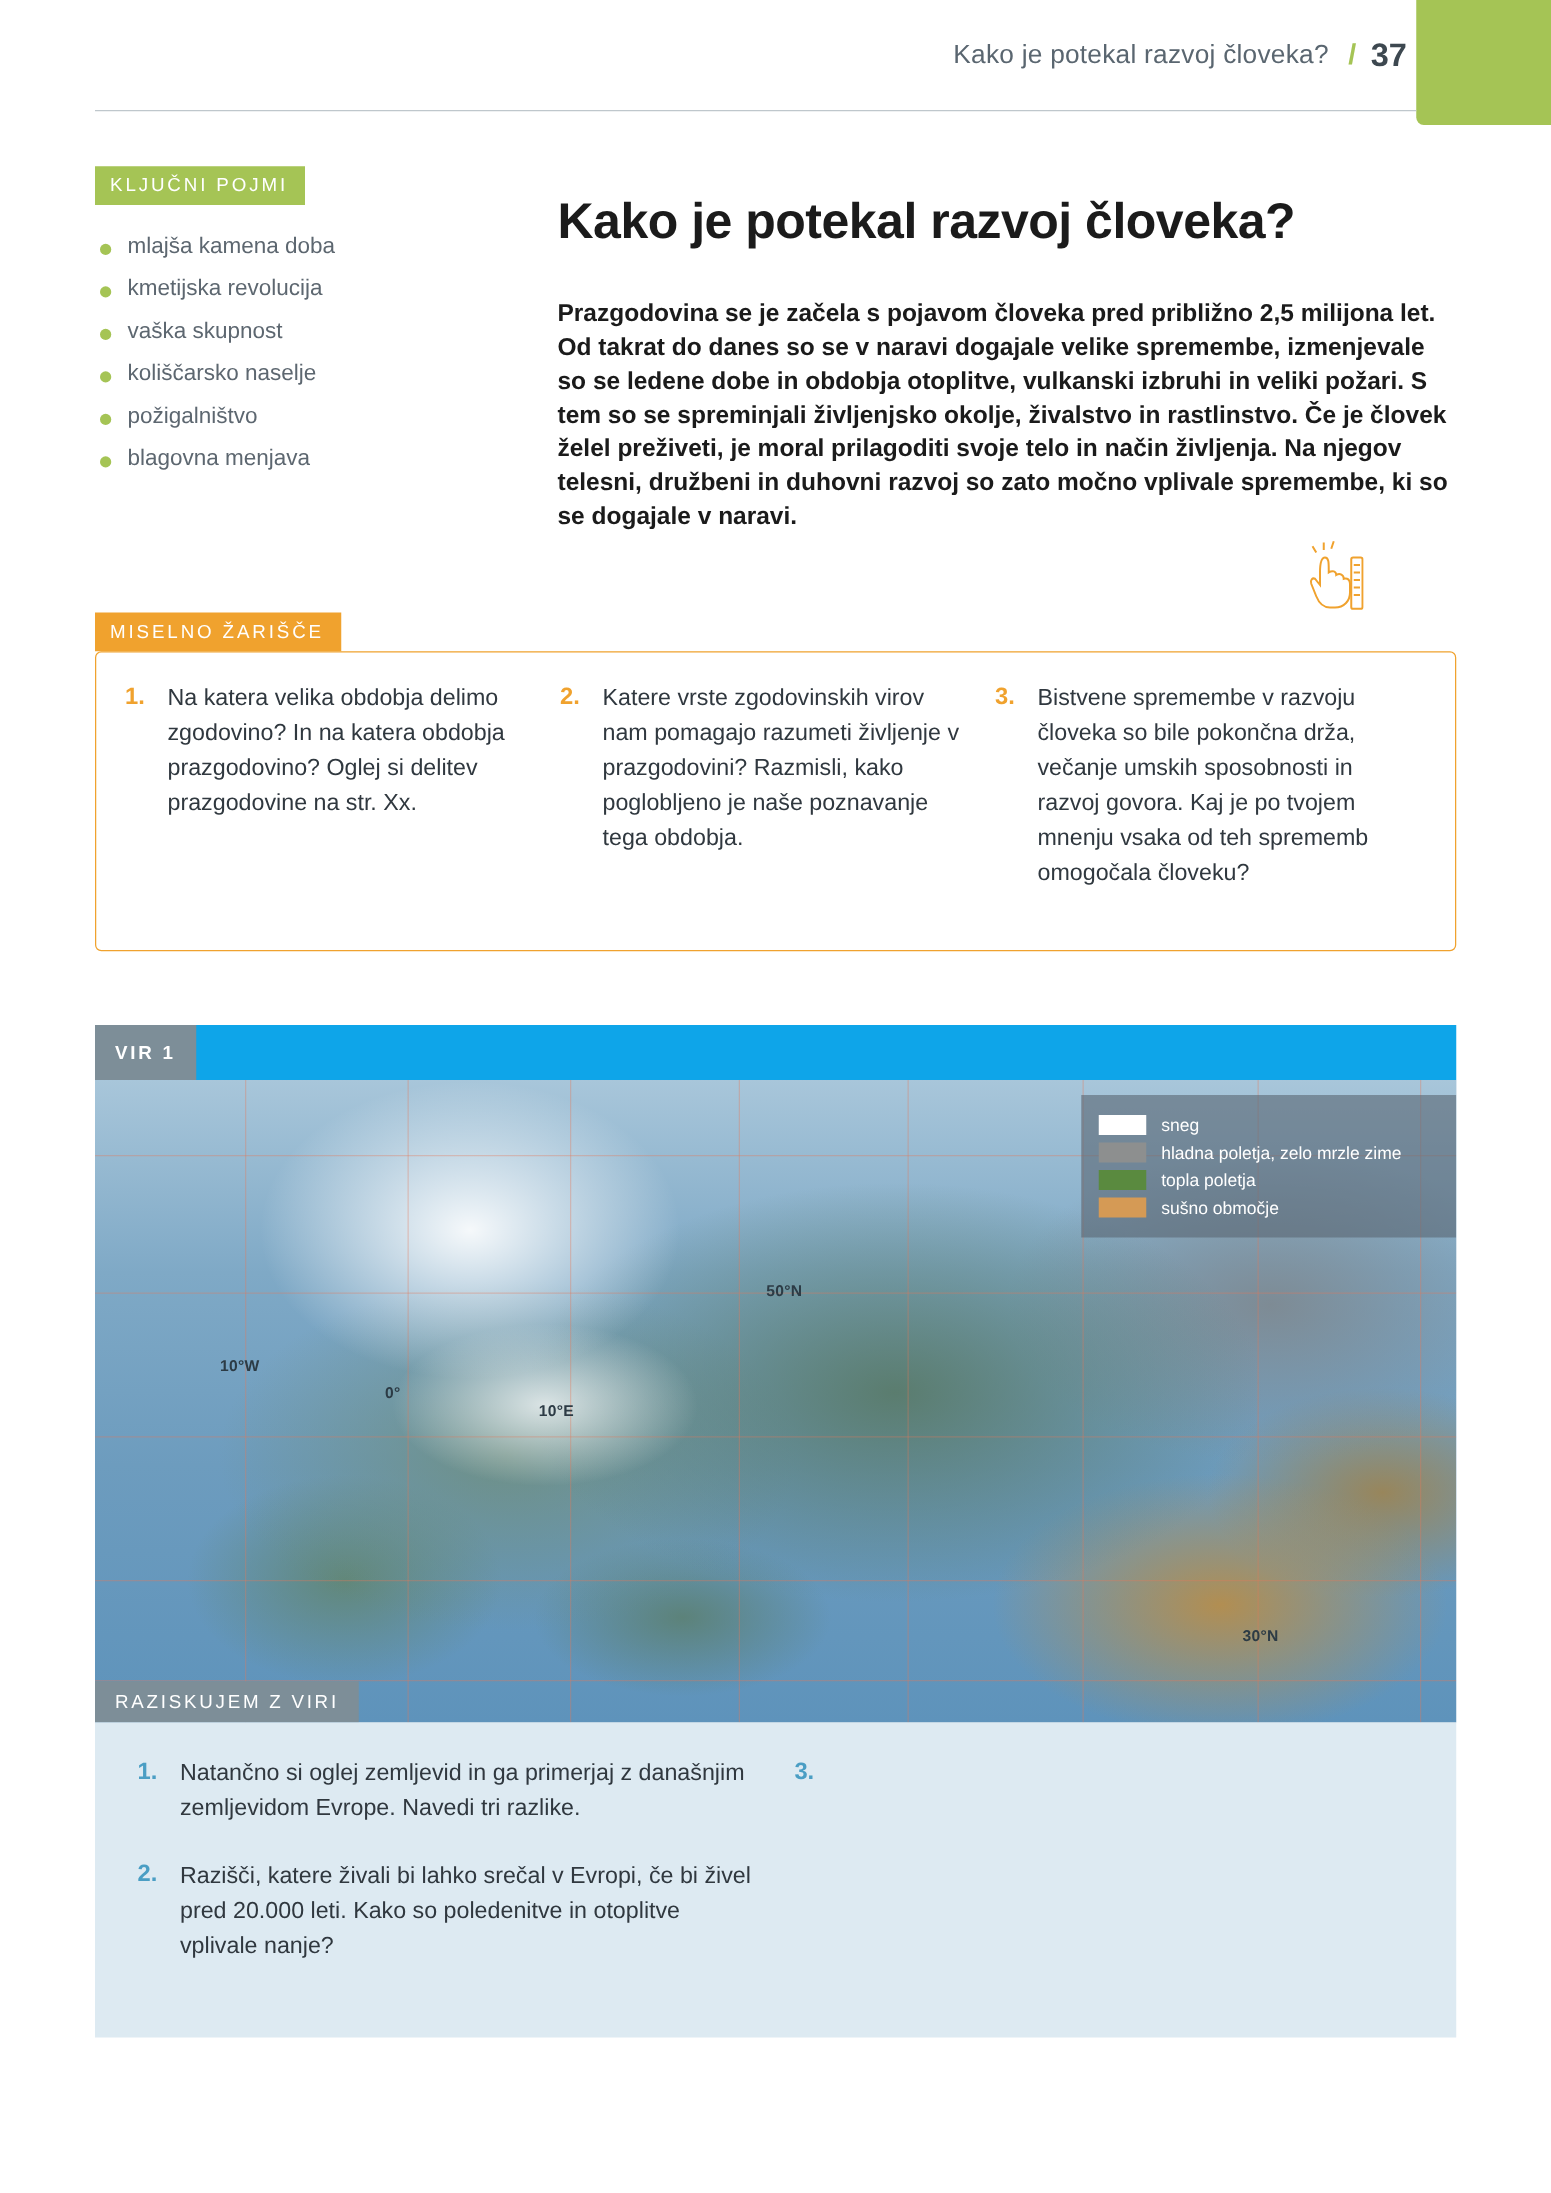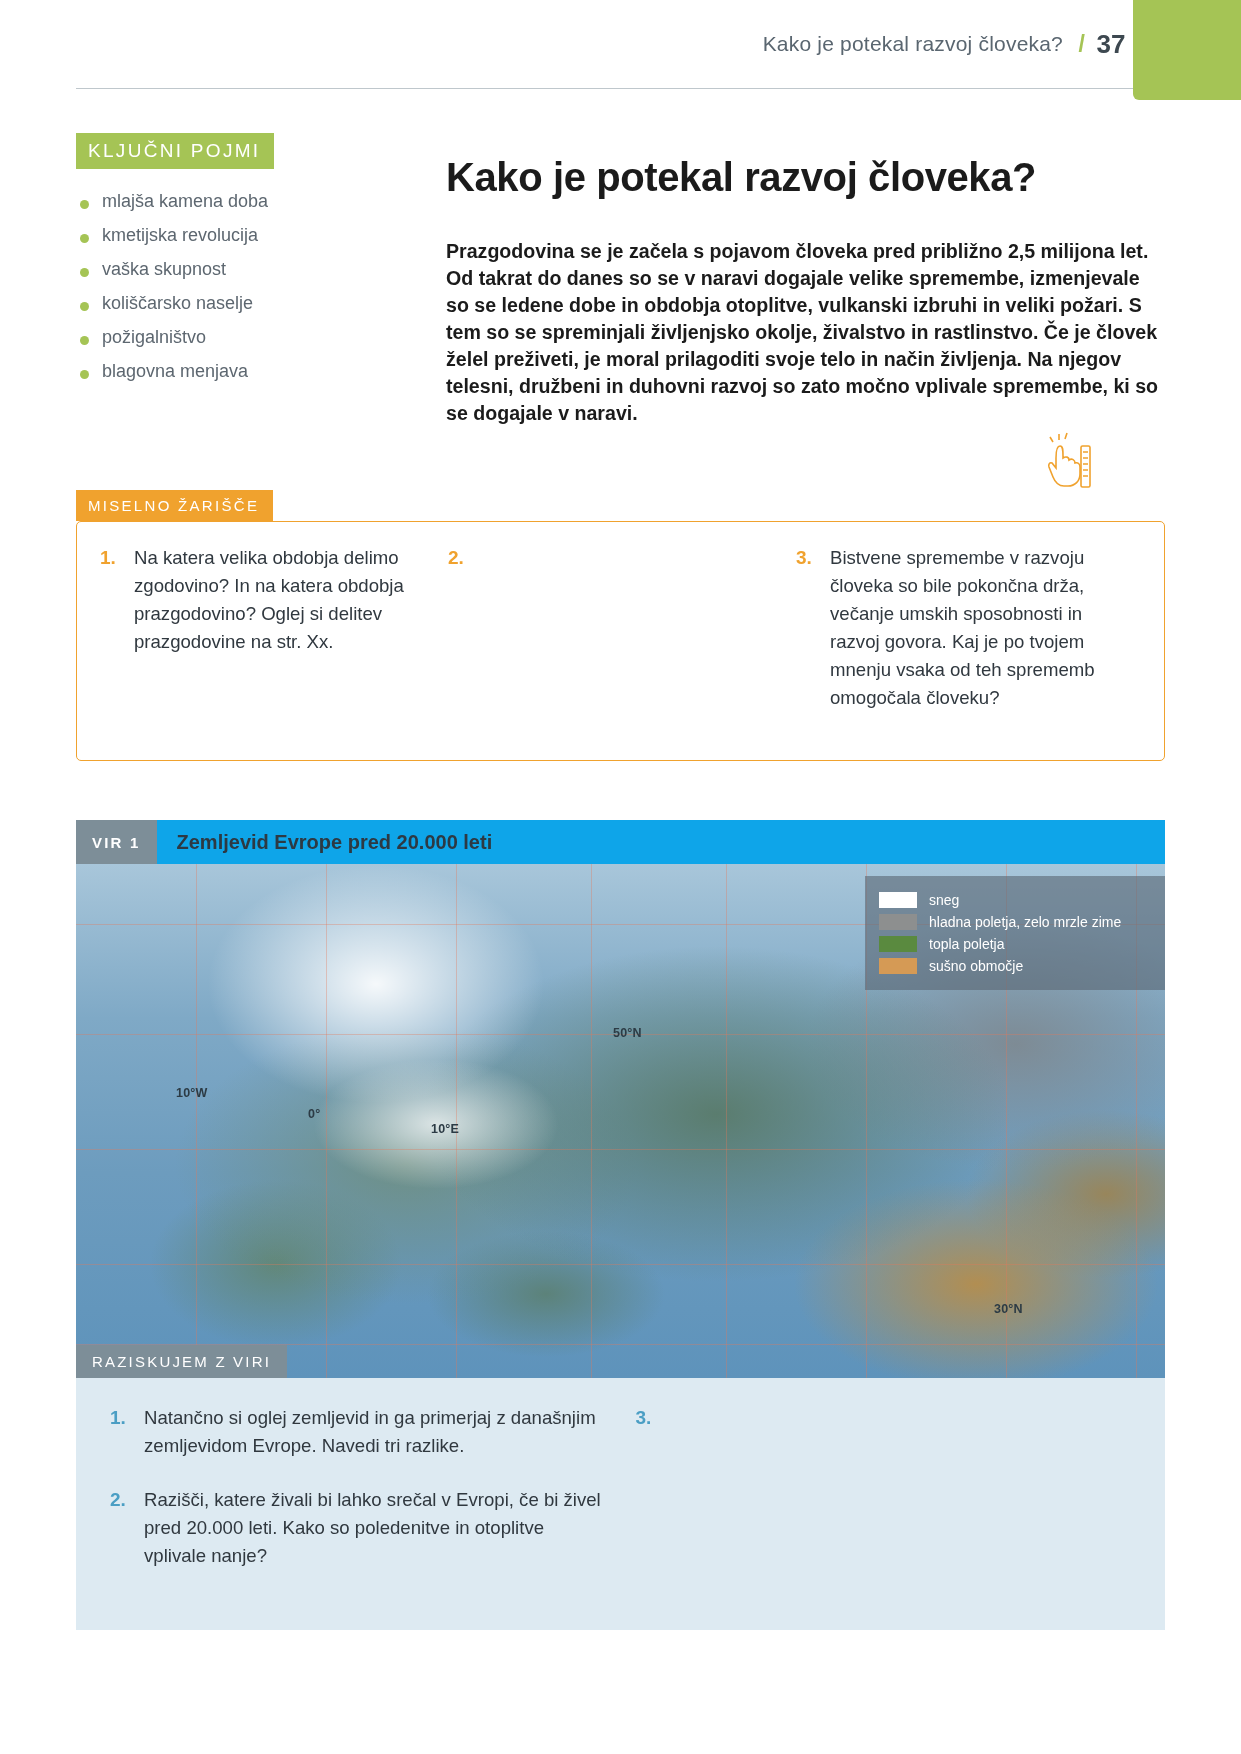--- a/index.html
+++ b/index.html
@@ -65,21 +65,21 @@
   
   .keyterms {
     position: absolute;
     left: 76px; top: 133px;
     width: 290px;
   }
   .keyterms-badge {
     display: inline-block;
     background: #a5c455;
     color: #ffffff;
-    font-size: 19px;
+    font-size: 15px;
     letter-spacing: 2.3px;
     padding: 7px 14px 7px 12px;
     font-weight: normal;
   }
   .keyterms ul {
     list-style: none;
     margin: 22px 0 0 0;
     padding: 0;
   }
   .keyterms li {
@@ -350,33 +350,33 @@
     </svg>
   </div>
 
   <div class="focus-cols">
     <div class="focus-item">
       <span class="focus-num">1.</span>
       <span>Na katera velika obdobja delimo zgodovino? In na katera obdobja prazgodovino? Oglej si delitev prazgodovine na str. Xx.</span>
     </div>
     <div class="focus-item">
       <span class="focus-num">2.</span>
+      <span>Katere vrste zgodovinskih virov nam pomagajo razumeti življenje v prazgodovini? Razmisli, kako poglobljeno je naše poznavanje tega obdobja.</span>
     </div>
     <div class="focus-item">
       <span class="focus-num">3.</span>
       <span>Bistvene spremembe v razvoju človeka so bile pokončna drža, večanje umskih sposobnosti in razvoj govora. Kaj je po tvojem mnenju vsaka od teh sprememb omogočala človeku?</span>
     </div>
   </div>
 </div>
 
 <div class="source-wrap">
 
   <div class="source-bar">
     <div class="source-tag">VIR 1</div>
-    <div class="source-caption">Zemljevid Evrope pred 20.000 leti</div>
   </div>
 
   <div class="map">
     <div class="map-bg"></div>
 
     <div class="map-grid">
       <div class="mer" style="left:120px"></div>
       <div class="mer" style="left:250px"></div>
       <div class="mer" style="left:380px"></div>
       <div class="mer" style="left:515px"></div>

